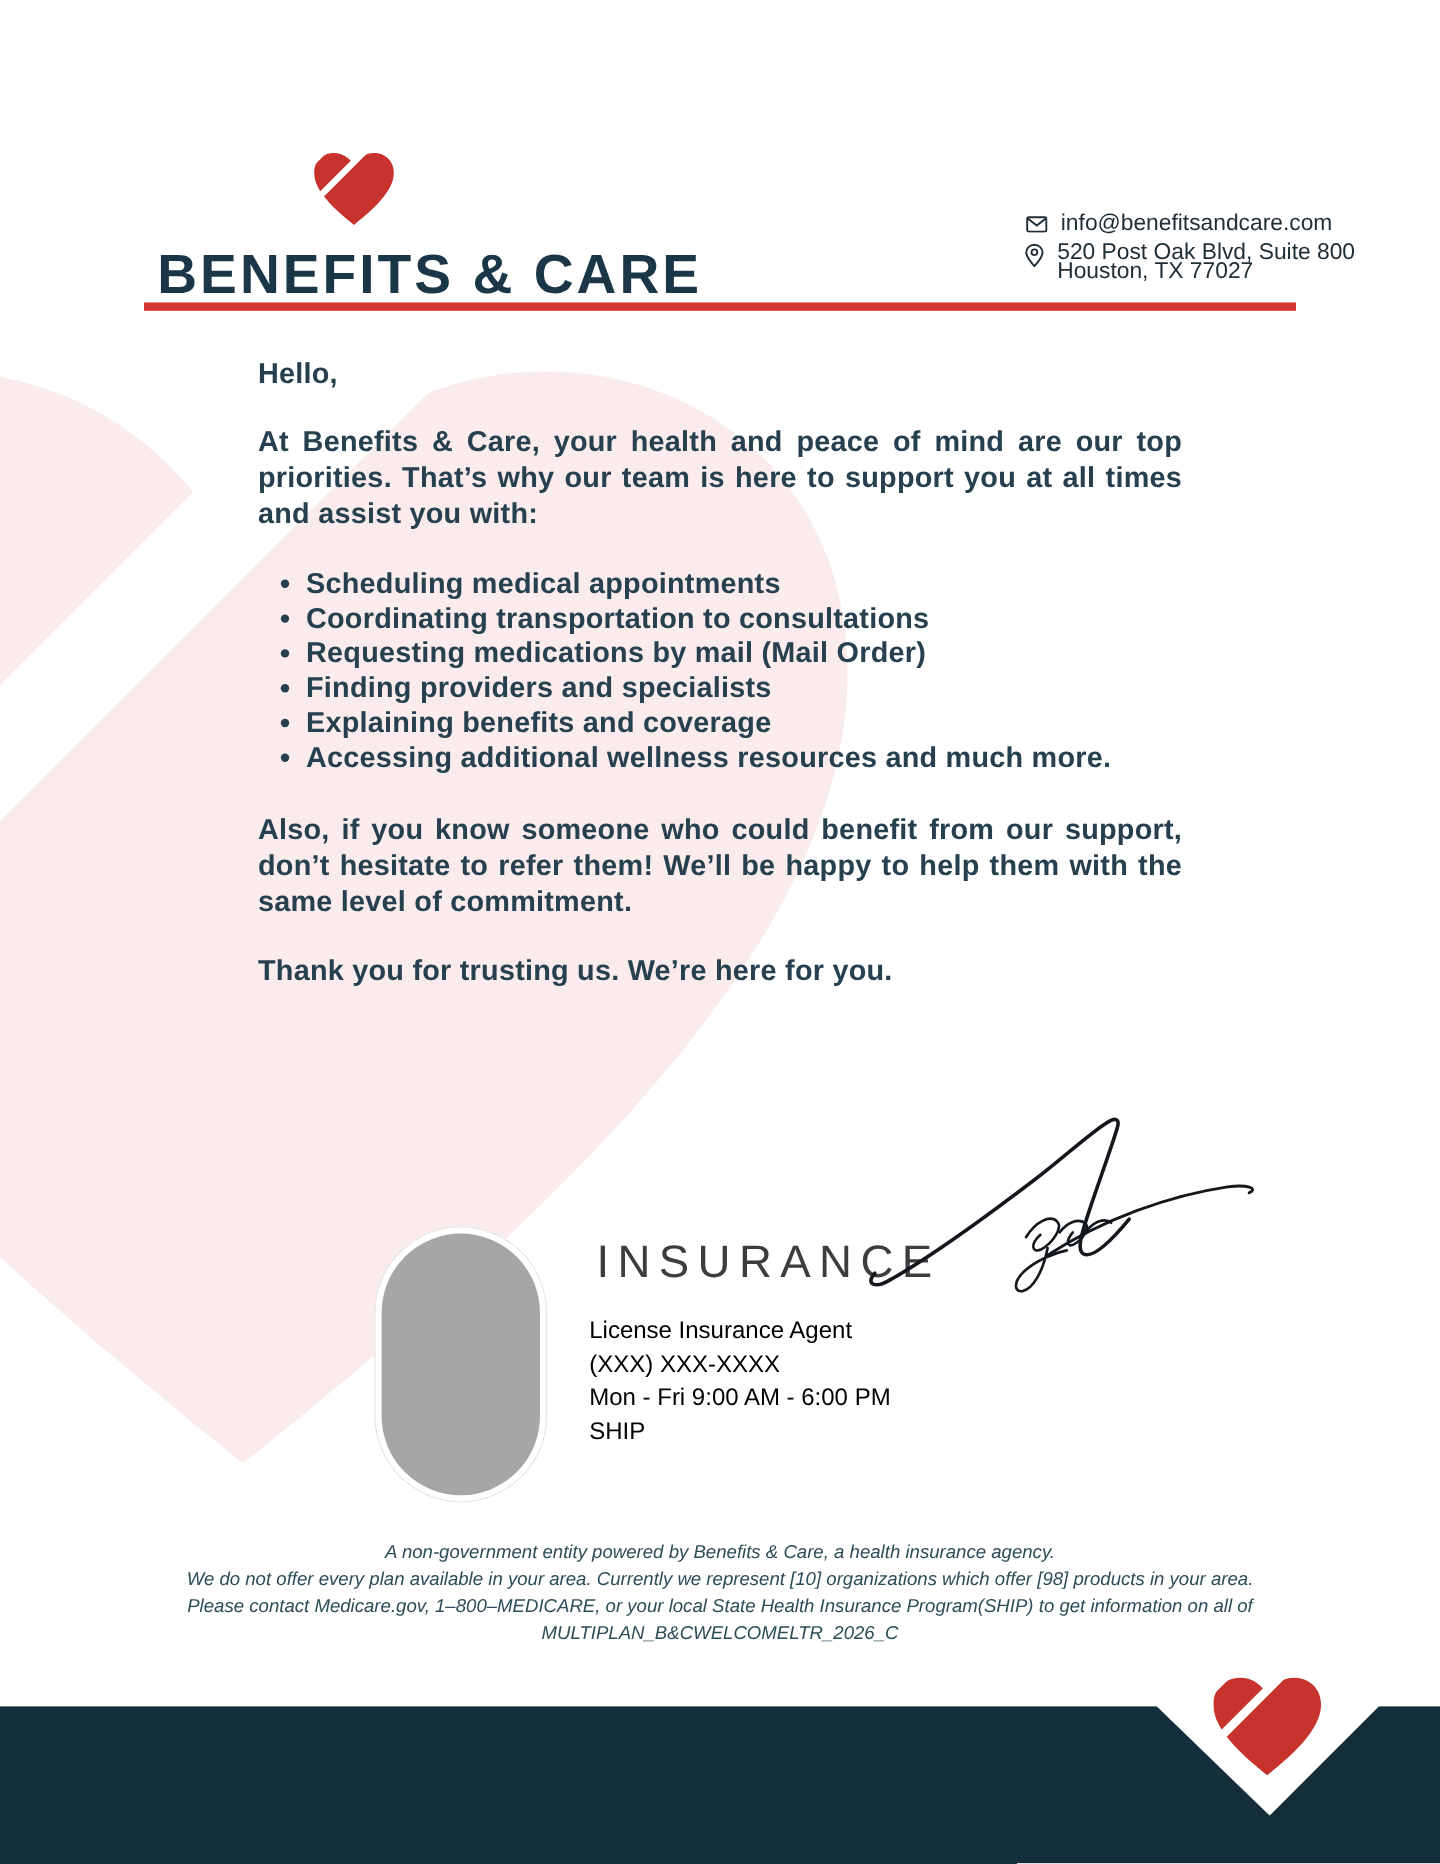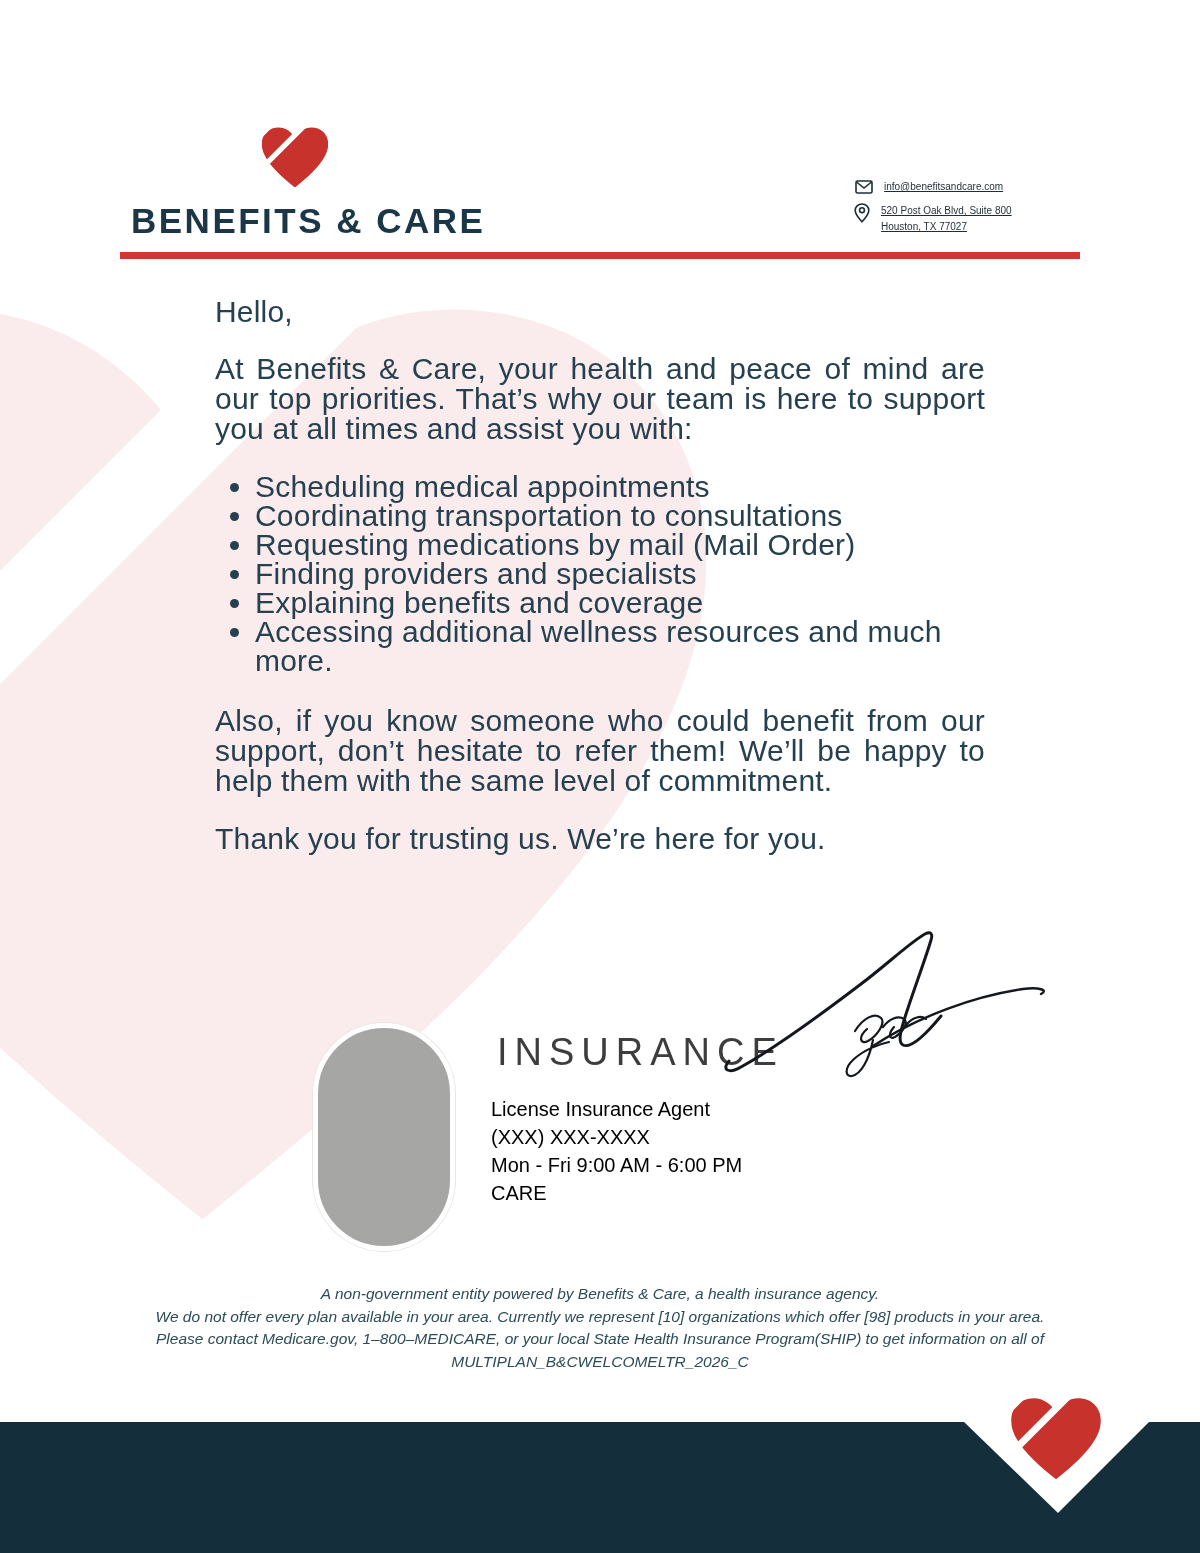--- a/index.html
+++ b/index.html
@@ -29,39 +29,40 @@
   .watermark{
     position:absolute;left:-370px;top:258px;
     width:1145px;height:1030px;
     color:var(--watermark-pink);
     pointer-events:none;
   }
   
   .logo-heart{position:absolute;left:257px;top:124px;width:76px;height:68px;color:var(--accent-red);}
   .brand{
     position:absolute;left:131px;top:201px;
-    font-size:35px;font-weight:700;letter-spacing:2.5px;
+    font-size:46px;font-weight:700;letter-spacing:2.5px;
     color:var(--brand-navy);white-space:nowrap;
   }
   .contact-row{
     position:absolute;display:flex;align-items:flex-start;gap:11px;
-    color:var(--contact-ink);font-size:10px;line-height:16px;text-decoration:underline;
+    color:var(--contact-ink);font-size:19px;line-height:16px;
   }
   .contact-email{left:855px;top:179px;align-items:center;}
   .contact-address{left:854px;top:203px;}
   .contact-row svg{flex:0 0 auto;display:block;}
   .header-rule{
     position:absolute;left:120px;top:252px;width:960px;height:7px;
     background:var(--rule-red);
   }
   
   .letter{
     position:absolute;left:215px;top:297px;width:770px;
-    font-size:30px;line-height:30px;letter-spacing:0.2px;
+    font-size:24px;line-height:30px;letter-spacing:0.2px;
     color:var(--navy-text);
+    font-weight:bold;
   }
   .letter p{margin:0 0 28px;}
   .letter p.greeting{margin-bottom:27px;}
   .letter p.justify{text-align:justify;}
   .letter p.thanks{margin-bottom:0;}
   .letter ul{
     margin:0 0 31px;padding-left:40px;list-style:disc;
     line-height:29px;
   }
   
@@ -181,21 +182,21 @@
       <path stroke-width="2.2" d="M160 99 C166 91 175 87 181 91 C186 95 179 105 172 109 C166 112 165 106 171 99"></path>
       <path stroke-width="2.2" d="M183 97 C190 89 198 87 203 91"></path>
       <path stroke-width="2.2" d="M150 112 C146 132 138 146 129 148 C122 149 121 140 131 131 C141 122 156 116 166 114"></path>
     </g>
   </svg>
 
   <div class="agent-details">
     <div>License Insurance Agent</div>
     <div>(XXX) XXX-XXXX</div>
     <div>Mon - Fri 9:00 AM - 6:00 PM</div>
-    <div>CARE</div>
+    <div>SHIP</div>
   </div>
 
   <div class="disclaimer">
     <div>A non-government entity powered by Benefits &amp; Care, a health insurance agency.</div>
     <div>We do not offer every plan available in your area. Currently we represent [10] organizations which offer [98] products in your area.</div>
     <div>Please contact Medicare.gov, 1–800–MEDICARE, or your local State Health Insurance Program(SHIP) to get information on all of</div>
     <div>MULTIPLAN_B&amp;CWELCOMELTR_2026_C</div>
   </div>
 
   <div class="bottom-band"></div>

